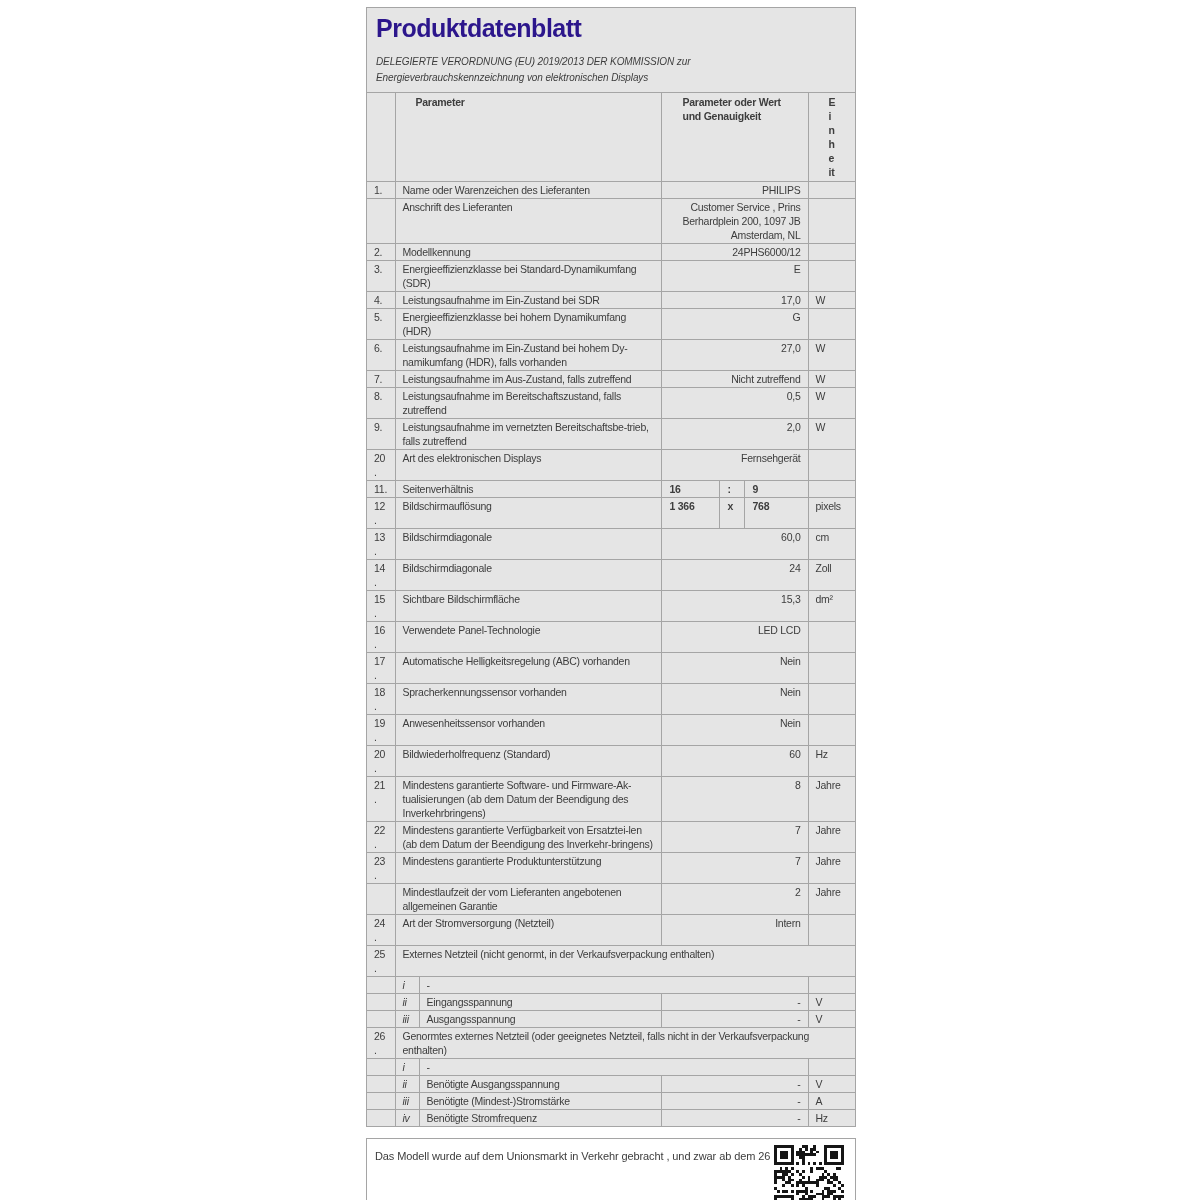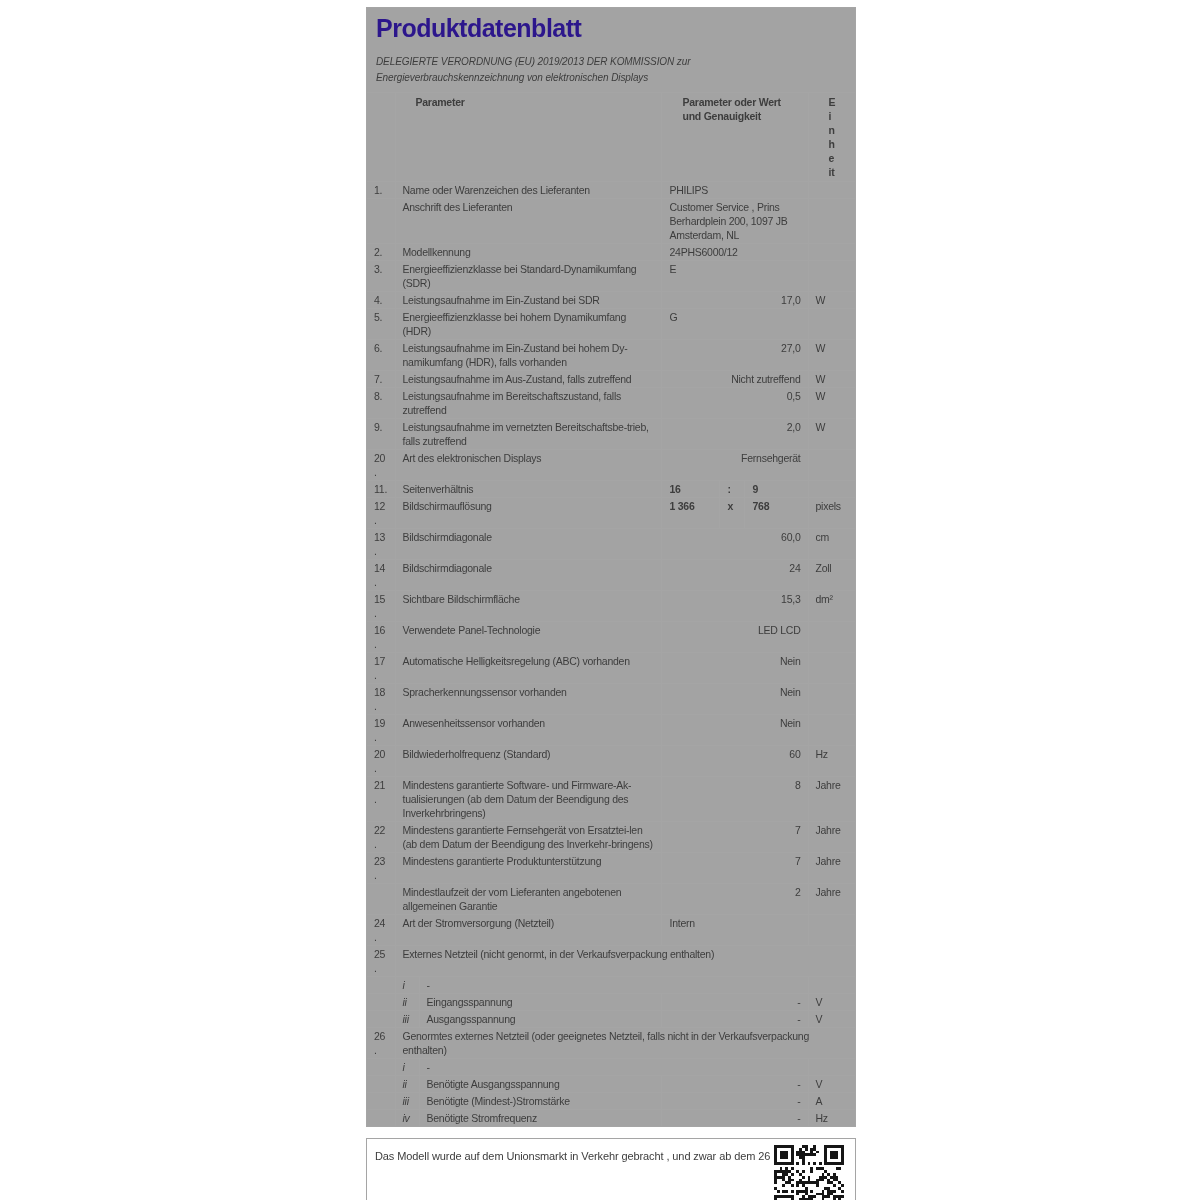--- a/index.html
+++ b/index.html
@@ -2,42 +2,42 @@
 <html><head>
 <meta charset="utf-8">
 <style>
   html,body{margin:0;padding:0;}
   body{
     width:1200px;height:1200px;background:#ffffff;position:relative;
     font-family:"Liberation Sans",sans-serif;color:#3d3d3d;
     -webkit-font-smoothing:antialiased;
   }
   .canvas{position:absolute;left:366px;top:7px;width:490px;}
-  .doc-box{border:1px solid #a5a5a5;background:#a3a3a3;}
+  .doc-box{border:1px solid #a5a5a5;background:#e5e5e5;}
   .title-area{padding:6px 9px 7px 9px;border-bottom:1px solid #a5a5a5;}
   h1.doc-title{
     font-size:25px;line-height:28px;letter-spacing:-0.5px;
     color:var(--title-color,#2c168c);margin:0 0 12px 0;font-weight:bold;
   }
   .subtitle{font-size:10px;line-height:15.5px;letter-spacing:-0.1px;color:#3d3d3d;font-style:italic;}
 
   table.sheet{
     width:100%;border-collapse:collapse;border-style:hidden;table-layout:fixed;
     font-size:10.5px;letter-spacing:-0.25px;line-height:14px;color:#3d3d3d;
   }
   table.sheet th, table.sheet td{
     border:1px solid #a5a5a5;padding:1px 7px;vertical-align:top;text-align:left;
     overflow-wrap:break-word;
   }
   table.sheet th{font-weight:bold;padding:2px 20px;}
   td.num{text-align:center;padding:1px 2px;}
   td.subidx{font-style:italic;padding:1px 4px 1px 6px;}
   td.vsplit{text-align:center;padding:1px 2px;font-weight:bold;}
   td.value.val-right{text-align:right;}
-  td.value.val-left{text-align:left;}
+  td.value.val-left{text-align:right;}
   td.dash{text-align:left;}
   td.section{padding:1px 7px;}
 
   .bottom-box{
     border:1px solid #a5a5a5;margin-top:11px;position:relative;height:288px;
     font-size:11px;line-height:16px;letter-spacing:-0.1px;overflow:hidden;background:#fff;
   }
   .market{margin:9px 8px 0 8px;white-space:nowrap;overflow:hidden;}
   .qr{
     position:absolute;top:6px;right:11px;width:70px;height:70px;background:#fff;z-index:3;
@@ -212,21 +212,21 @@
             <td class="unit">Hz</td>
           </tr>
           <tr>
             <td class="num">21.</td>
             <td class="param" colspan="2">Mindestens garantierte Software- und Firmware-Ak-tualisierungen (ab dem Datum der Beendigung des Inverkehrbringens)</td>
             <td class="value val-right" colspan="3">8</td>
             <td class="unit">Jahre</td>
           </tr>
           <tr>
             <td class="num">22.</td>
-            <td class="param" colspan="2">Mindestens garantierte Fernsehgerät von Ersatztei-len (ab dem Datum der Beendigung des Inverkehr-bringens)</td>
+            <td class="param" colspan="2">Mindestens garantierte Verfügbarkeit von Ersatztei-len (ab dem Datum der Beendigung des Inverkehr-bringens)</td>
             <td class="value val-right" colspan="3">7</td>
             <td class="unit">Jahre</td>
           </tr>
           <tr>
             <td class="num">23.</td>
             <td class="param" colspan="2">Mindestens garantierte Produktunterstützung</td>
             <td class="value val-right" colspan="3">7</td>
             <td class="unit">Jahre</td>
           </tr>
           <tr>

